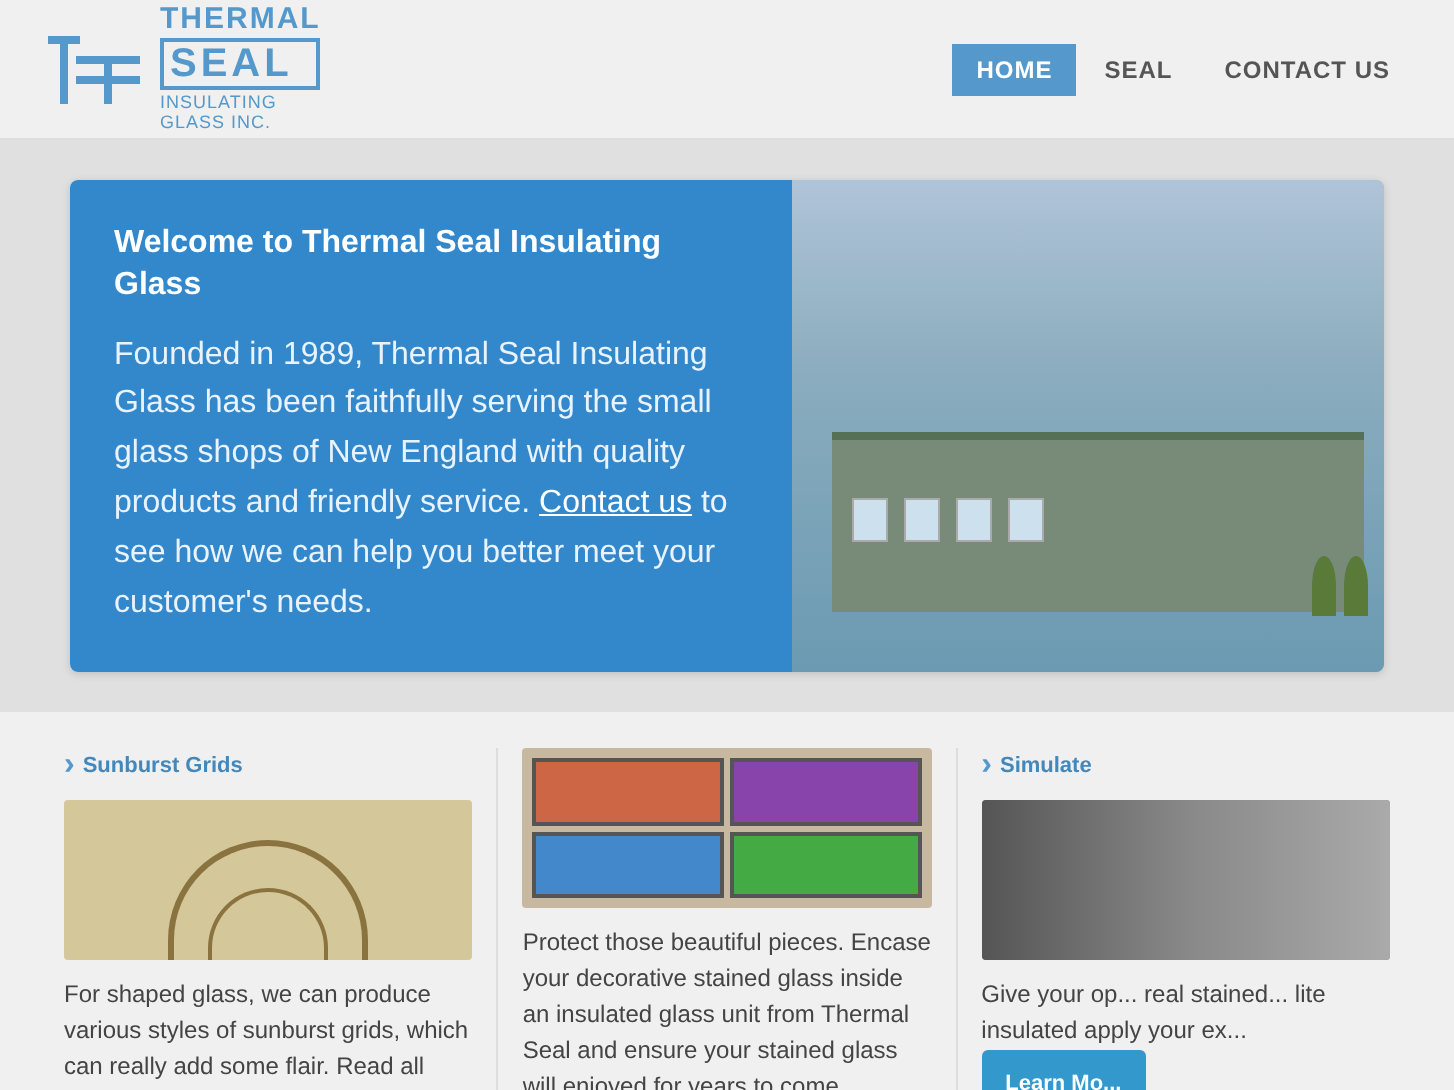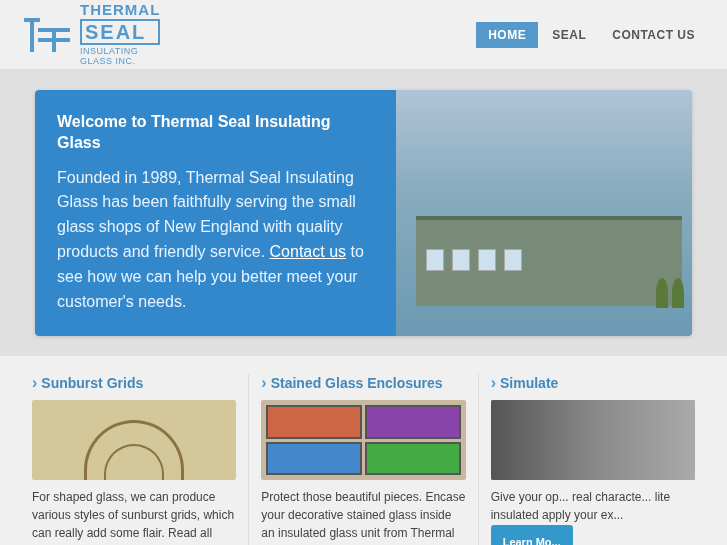--- a/index.html
+++ b/index.html
@@ -197,21 +197,21 @@
       padding: 0 12px;
       border-right: 1px solid #ddd;
       overflow: hidden;
     }
 
     .card:last-child {
       border-right: none;
     }
 
     .card-title {
-      font-size: 14px;
+      font-size: 11px;
       font-weight: bold;
       color: #4488bb;
       margin-bottom: 8px;
       display: flex;
       align-items: center;
       gap: 4px;
     }
 
     .card-title::before {
       content: "›";
@@ -368,35 +368,34 @@
     <div class="card-title">Sunburst Grids</div>
     <div class="card-img sunburst">
       <div class="sunburst-arc"></div>
       <div class="sunburst-inner"></div>
     </div>
     <p class="card-desc">For shaped glass, we can produce various styles of sunburst grids, which can really add some flair. Read all about our grid options on our Product page.</p>
     <button class="learn-more-btn">Learn More</button>
   </div>
 
   <div class="card">
-    <div class="card-title">Stained Glass Enclosures</div>
     <div class="card-img stained">
       <div class="sg-panel">
         <div class="sg-cell"></div>
         <div class="sg-cell"></div>
         <div class="sg-cell"></div>
         <div class="sg-cell"></div>
       </div>
     </div>
     <p class="card-desc">Protect those beautiful pieces. Encase your decorative stained glass inside an insulated glass unit from Thermal Seal and ensure your stained glass will enjoyed for years to come.</p>
     <button class="learn-more-btn">Learn More</button>
   </div>
 
   <div class="card">
     <div class="card-title">Simulate</div>
     <div class="card-img simulate">
       <div class="sim-strip"></div>
     </div>
-    <p class="card-desc">Give your op... real characte... lite insulated apply your ex...</p>
+    <p class="card-desc">Give your op... real stained... lite insulated apply your ex...</p>
     <button class="learn-more-btn">Learn Mo...</button>
   </div>
 
 </div>
 
 </body></html>

